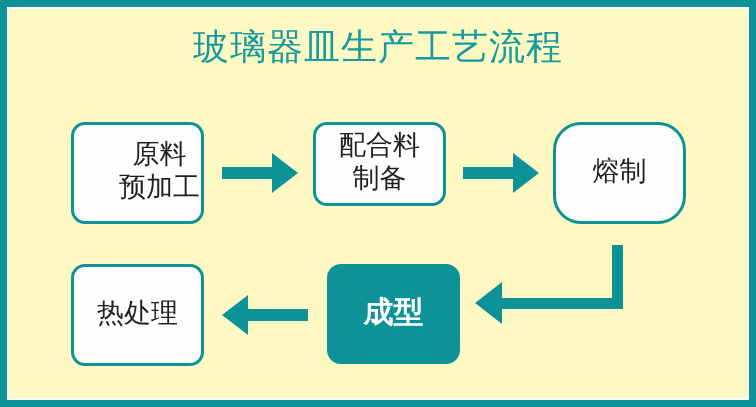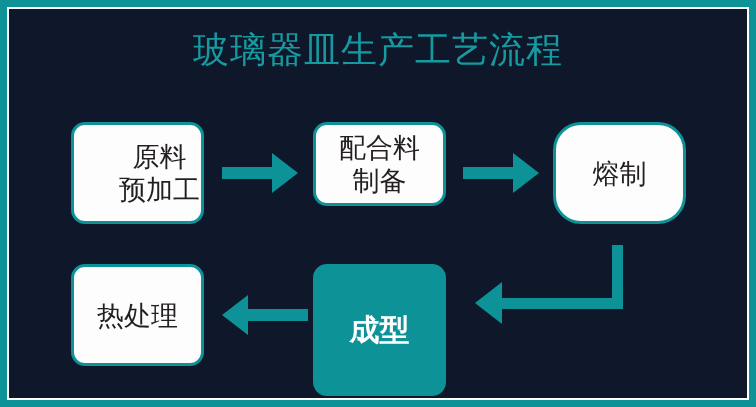--- a/index.html
+++ b/index.html
@@ -9,21 +9,22 @@
   }
   body {
     font-family: "DejaVu Sans", "Liberation Sans", sans-serif;
   }
 
   #stage {
     position: relative;
     width: 756px;
     height: 407px;
     overflow: hidden;
-    background: #0f172a;
+    background: #fef9c3;
+    font-family: Liberation Mono, monospace;
   }
 
   
   .frame-outer {
     position: absolute;
     left: 0; top: 0;
     width: 756px;
     height: 407px;
     box-sizing: border-box;
     border: 7px solid #0d9298;
@@ -84,21 +85,21 @@
   .node .label {
     white-space: pre-line;
     display: block;
   }
 
   
   #node-raw      { left: 71px;  top: 122px; width: 133px; height: 102px; padding-left: 44px; }
   #node-batch    { left: 313px; top: 122px; width: 133px; height: 84px; }
   #node-melt     { left: 553px; top: 122px; width: 133px; height: 102px; border-radius: 28px; }
   #node-heat     { left: 71px;  top: 264px; width: 133px; height: 102px; }
-  #node-forming  { left: 313px; top: 264px; width: 133px; height: 132px; }
+  #node-forming  { left: 327px; top: 264px; width: 133px; height: 100px; }
 
   
   .arrow {
     position: absolute;
     height: 40px;
   }
   .arrow .shaft {
     position: absolute;
     top: 14px;
     height: 12px;

